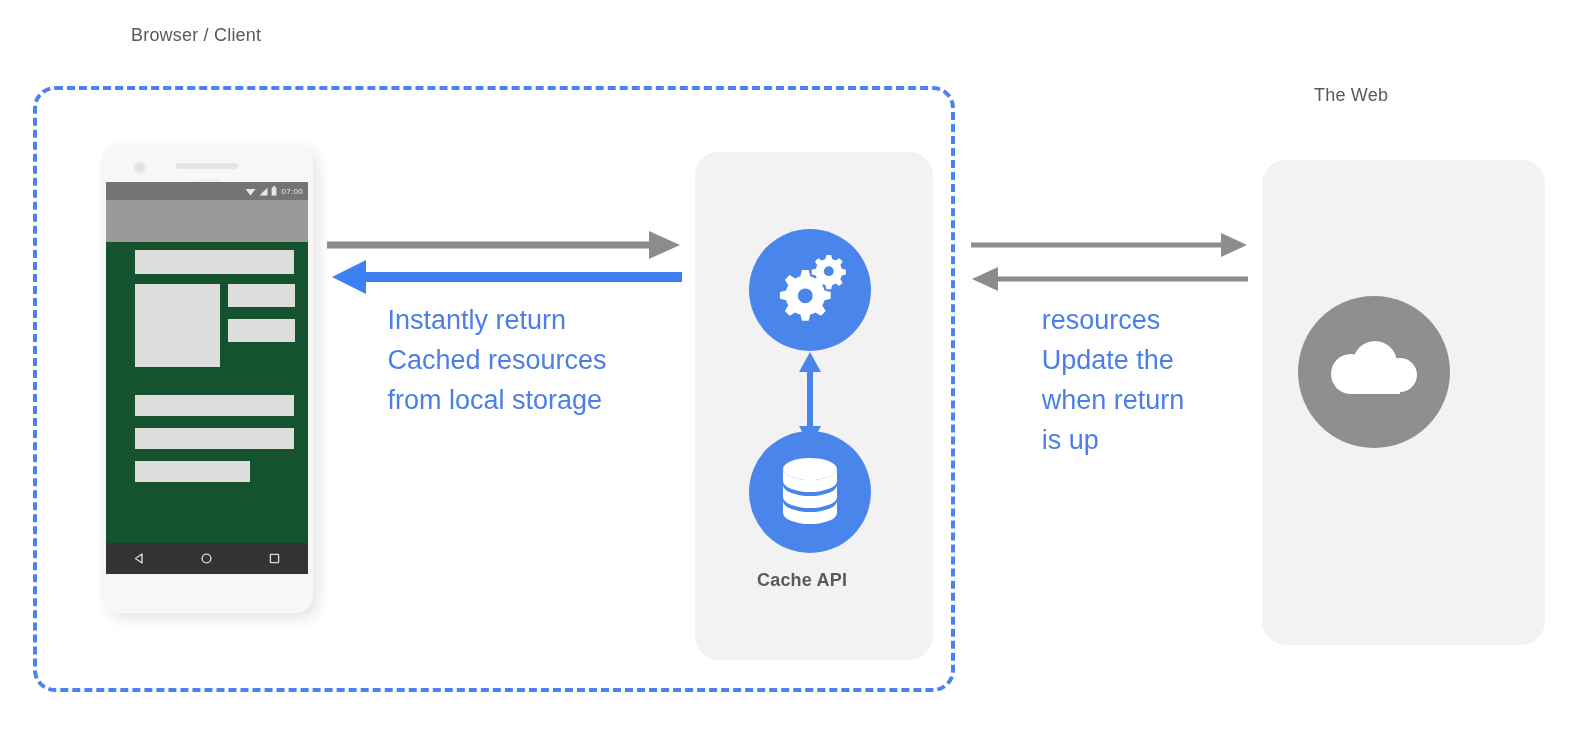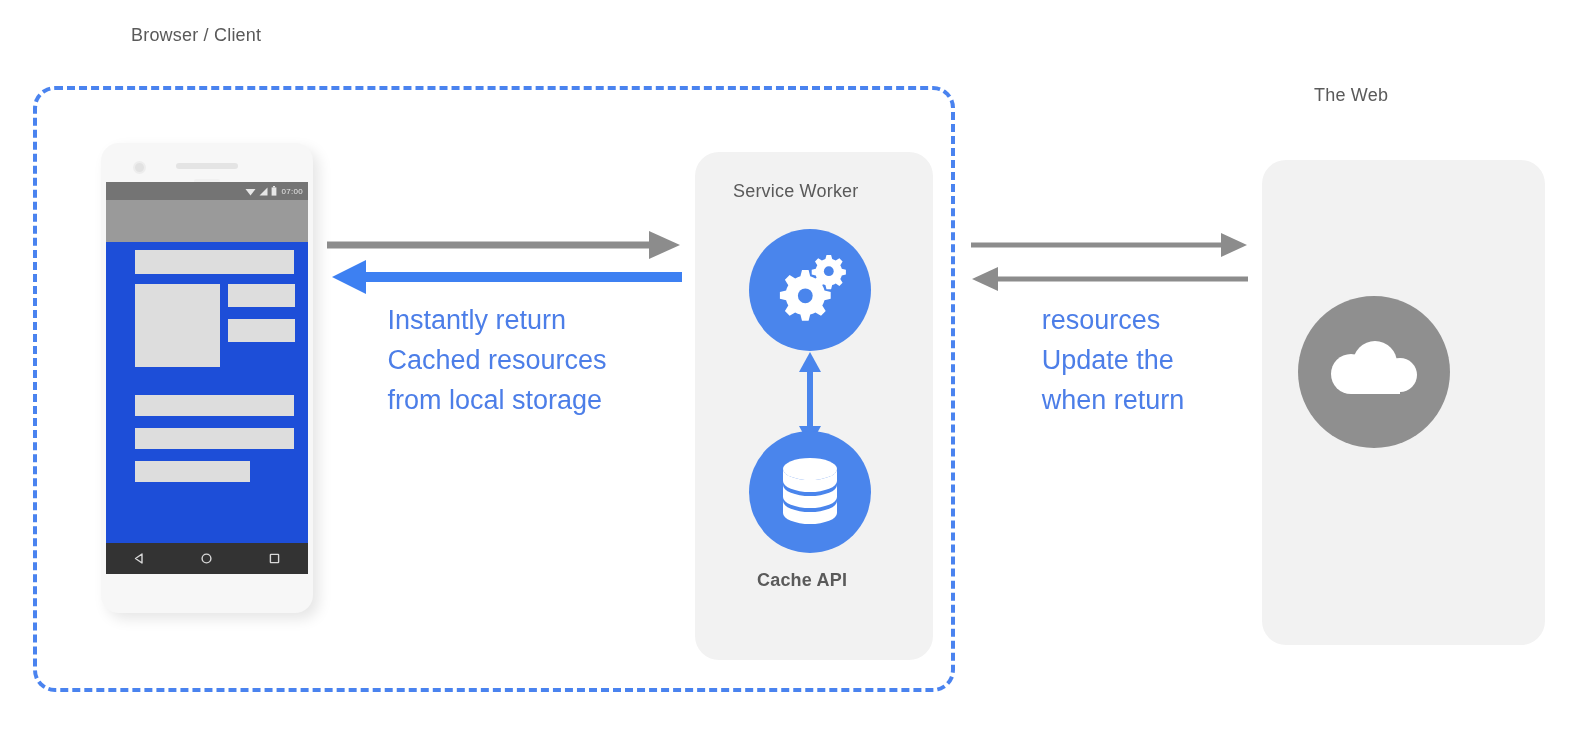--- a/index.html
+++ b/index.html
@@ -92,21 +92,21 @@
     height: 9px;
     border-radius: 2px;
     background: #f1f1f1;
   }
   #phone-screen {
     position: absolute;
     left: 5px;
     top: 39px;
     width: 202px;
     height: 392px;
-    background: #1d4ed8;
+    background: #14532d;
     overflow: hidden;
   }
   #status-bar {
     position: absolute;
     left: 0;
     top: 0;
     width: 100%;
     height: 18px;
     background: #747474;
     display: flex;
@@ -229,21 +229,20 @@
         </svg>
         <svg class="nav-ico" width="13" height="13" viewBox="0 0 13 13">
           <rect x="2.4" y="2.4" width="8.2" height="8.2" rx="0.6" fill="none" stroke="#d8d8d8" stroke-width="1.4"></rect>
         </svg>
       </div>
     </div>
   </div>
 
   <div class="soft-card" style="left:695px; top:152px; width:238px; height:508px;"></div>
 
-  <div class="label-gray" style="left:733px; top:181px;">Service Worker</div>
 
   <div class="blue-circle" style="left:749px; top:229px; width:122px; height:122px;">
     <svg width="92" height="92" viewBox="0 0 92 92">
 
       <g fill="#ffffff">
         <path d="M38 26
                  l6.6 0 l1.6 6.2 a20 20 0 0 1 5.2 2.2 l5.6 -3.4 l4.7 4.7 l-3.4 5.6
                  a20 20 0 0 1 2.2 5.2 l6.2 1.6 l0 6.6 l-6.2 1.6
                  a20 20 0 0 1 -2.2 5.2 l3.4 5.6 l-4.7 4.7 l-5.6 -3.4
                  a20 20 0 0 1 -5.2 2.2 l-1.6 6.2 l-6.6 0 l-1.6 -6.2
@@ -322,15 +321,16 @@
   <div class="label-blue" style="left:497px; top:300px; transform:translateX(-50%);">
     <div>Instantly return</div>
     <div>Cached resources</div>
     <div>from local storage</div>
   </div>
 
   <div class="label-blue" style="left:1113px; top:300px; transform:translateX(-50%);">
     <div>resources</div>
     <div>Update the</div>
     <div>when return</div>
+    <div>is up</div>
   </div>
 
 </div>
 
 </body></html>

